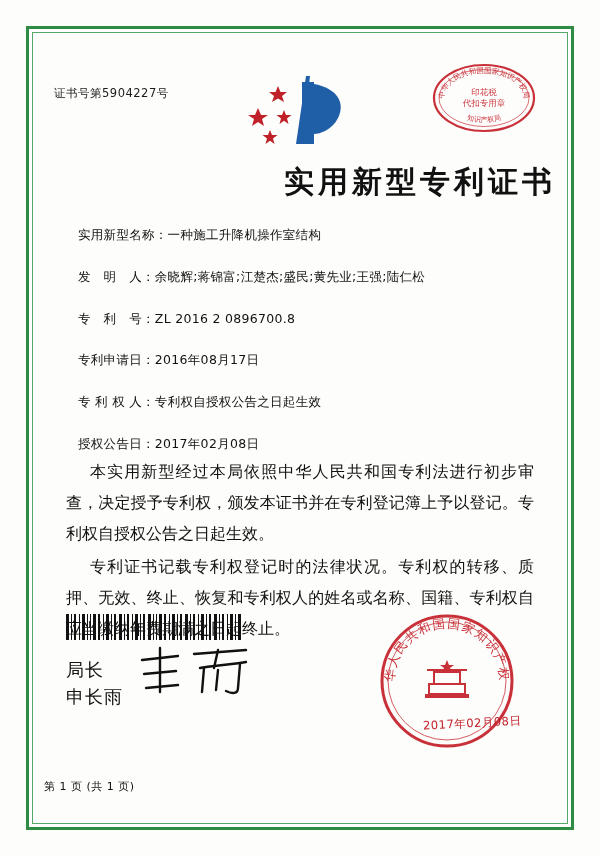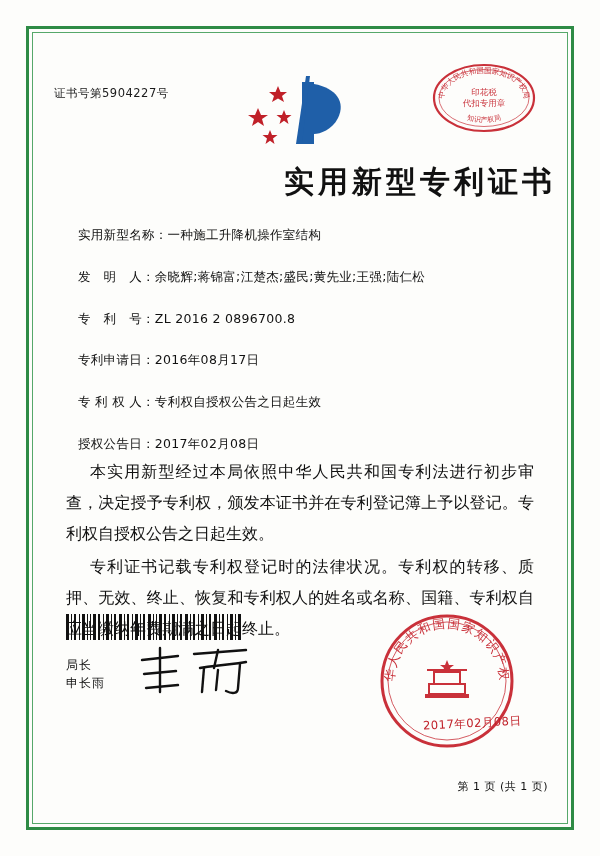--- a/index.html
+++ b/index.html
@@ -134,21 +134,21 @@
     top: 570px;
     width: 178px;
     height: 26px;
   }
 
   
   .sig-block {
     position: absolute;
     left: 22px;
     top: 612px;
-    font-size: 12px;
+    font-size: 18px;
     line-height: 1.5;
     color: #111;
   }
   .sig-line { letter-spacing: 1px; }
 
   .handwriting {
     position: absolute;
     left: 90px;
     top: 600px;
     width: 140px;
@@ -172,21 +172,21 @@
     letter-spacing: 0.5px;
     transform: rotate(-3deg);
   }
 
   
   .footer {
     position: absolute;
     left: 0;
     right: 8px;
     bottom: 18px;
-    text-align: right;
+    text-align: left;
     font-size: 11px;
     color: #111;
     letter-spacing: 0.5px;
   }
 </style>
 </head>
 <body>
 
 <div class="page">
 

